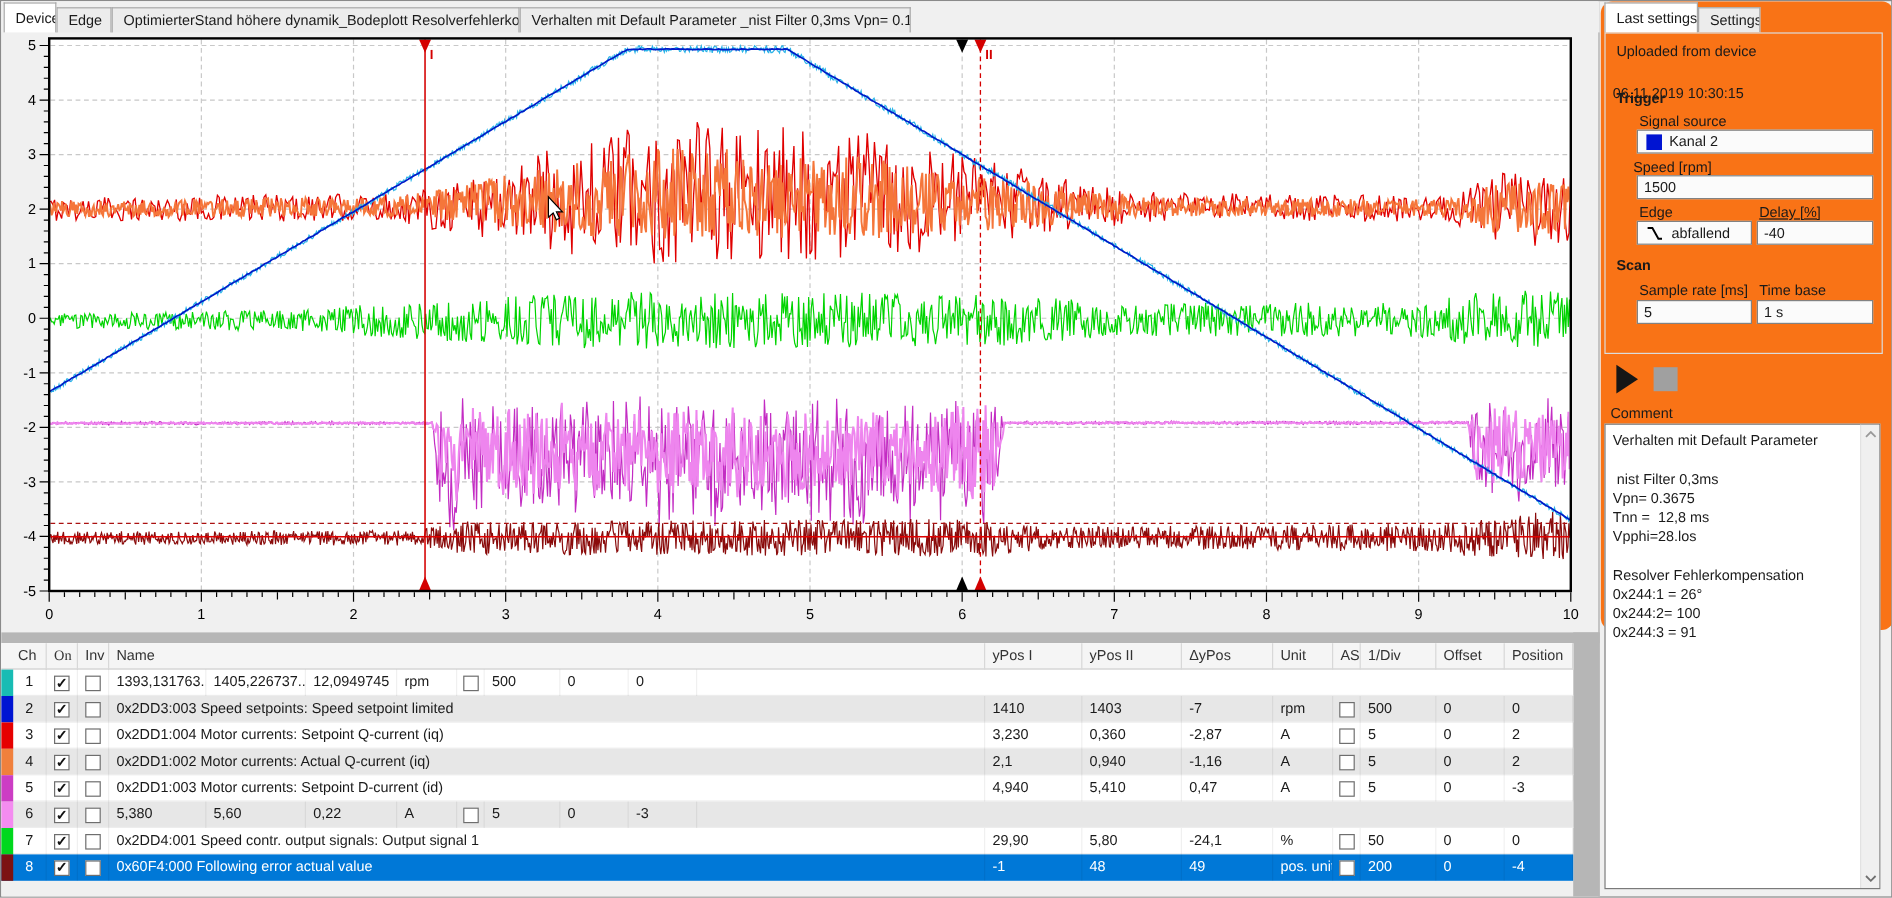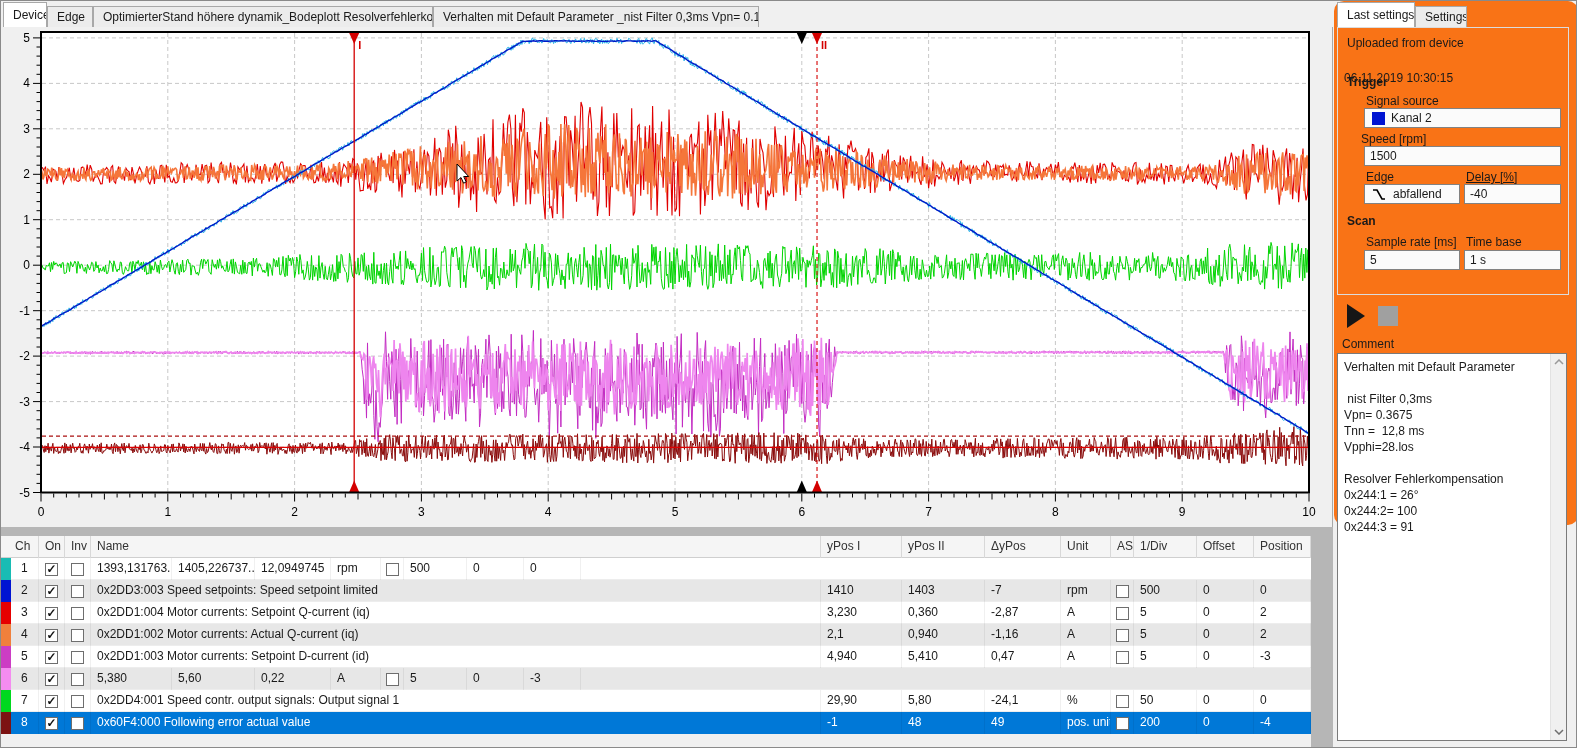--- a/index.html
+++ b/index.html
@@ -271,21 +271,21 @@
       <text x="29" y="378.6" font-size="12" text-anchor="end" fill="#000">-3</text>
       <text x="29" y="424.0" font-size="12" text-anchor="end" fill="#000">-4</text>
       <text x="29" y="469.5" font-size="12" text-anchor="end" fill="#000">-5</text>
       <path d="M456,137 l0,17 l4,-3.5 l2.6,5.7 l2.6,-1.3 l-2.5,-5.4 l5,0 Z" fill="#fff" stroke="#000" stroke-width="1"></path>
     </svg>
   <div id="splitter"></div>
   <div id="table-right-gap"></div>
   <div id="chan-table">
       <div class="trow head">
         <div class="tcell" style="width: 38px; padding-left: 14px;">Ch</div>
-        <div class="tcell" style="width: 26px;">On</div>
+        <div class="tcell" style="width: 26px; font-family: Liberation Serif, serif;">On</div>
         <div class="tcell" style="width: 26px;">Inv</div>
         <div class="tcell" style="width: 730px;">Name</div>
         <div class="tcell" style="width: 81px;">yPos I</div>
         <div class="tcell" style="width: 83px;">yPos II</div>
         <div class="tcell" style="width: 76px;">ΔyPos</div>
         <div class="tcell" style="width: 50px;">Unit</div>
         <div class="tcell" style="width: 23px;">AS</div>
         <div class="tcell" style="width: 63px;">1/Div</div>
         <div class="tcell" style="width: 57px;">Offset</div>
         <div class="tcell" style="width: 57px;">Position</div>

